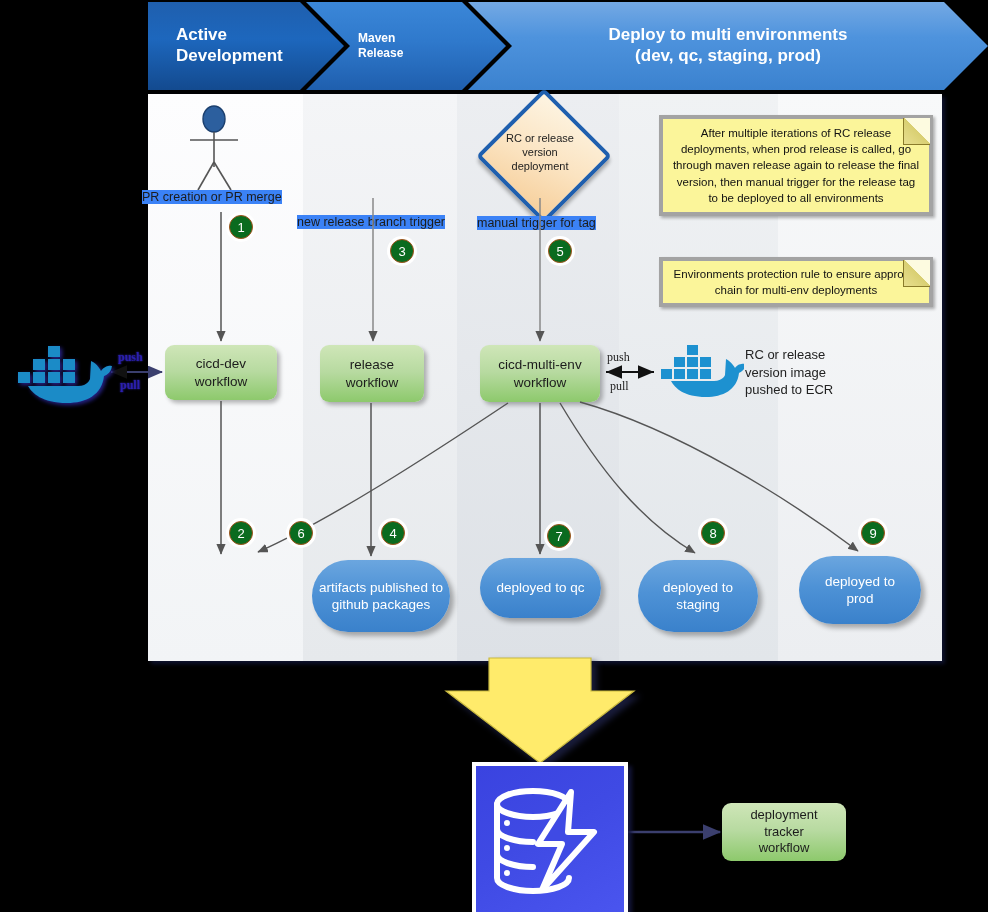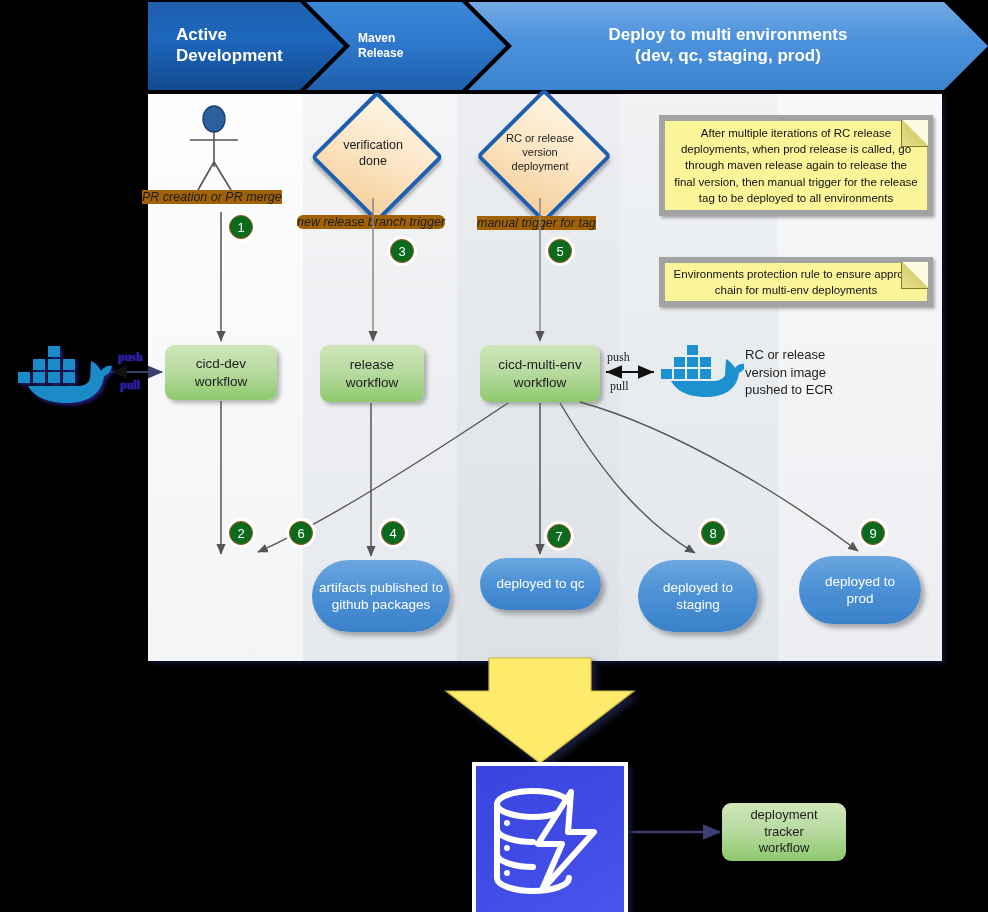--- a/index.html
+++ b/index.html
@@ -47,29 +47,29 @@
         box-shadow:4px 4px 5px rgba(0,0,0,.3);}
   .dia{font-size:12.5px;color:#1c1c1c;line-height:1.3;}
   .dia .inner{position:absolute;left:0;top:0;width:100%;height:100%;
       background:linear-gradient(160deg,#fdf4e2 0%,#fbe3c0 55%,#f6cf9b 100%);
       border:4px solid #1f5fae;
       transform:rotate(45deg);border-radius:5px;
       box-shadow:3px 3px 4px rgba(0,0,0,.3);}
   .dia .txt{position:relative;z-index:2;width:118%;}
 
   .note{position:absolute;box-sizing:border-box;background:#fbf59a;
-        border:6px solid #a3a3a3;font-size:11.5px;color:#111;line-height:1.42;
+        border:4px solid #a3a3a3;font-size:11.5px;color:#111;line-height:1.42;
         text-align:center;display:flex;align-items:center;justify-content:flex-start;
         padding:5px 8px;box-shadow:2px 2px 3px rgba(0,0,0,.3);}
   .note .fold{position:absolute;right:-1px;top:-1px;width:26px;height:26px;
         background:linear-gradient(225deg,#fdfbe0 0%,#fdfbe0 48%,#d9cf72 50%,#e8df8e 100%);
         border-left:1px solid #8a7b2a;border-bottom:1px solid #8a7b2a;}
 
-  .lbl{position:absolute;font-size:12.5px;color:#1c1c1c;background:#a16207;
-       white-space:nowrap;font-style:italic;}
+  .lbl{position:absolute;font-size:12.5px;color:#1c1c1c;background:#3b82f6;
+       white-space:nowrap;}
 
   .badge{position:absolute;width:22px;height:22px;border-radius:50%;
     background:#0a6b1f;border:1.5px solid #a2521a;color:#fff;font-size:13px;
     display:flex;align-items:center;justify-content:center;
     box-shadow:0 0 0 3px #fff;}
 
   svg.ov{position:absolute;left:0;top:0;width:988px;height:912px;pointer-events:none;}
 
   
   .dock{position:absolute;}
@@ -110,34 +110,29 @@
 
   <svg class="ov" viewBox="0 0 988 912">
     <ellipse cx="214" cy="119" rx="11" ry="13" fill="#2c5f9e" stroke="#1b3f6e" stroke-width="1.4"></ellipse>
     <line x1="214" y1="132" x2="214" y2="167" stroke="#555" stroke-width="1.6"></line>
     <line x1="190" y1="140" x2="238" y2="140" stroke="#555" stroke-width="1.6"></line>
     <line x1="214" y1="162" x2="198" y2="190" stroke="#555" stroke-width="1.6"></line>
     <line x1="214" y1="162" x2="231" y2="190" stroke="#555" stroke-width="1.6"></line>
   </svg>
   <div class="lbl" style="left:142px;top:190px;">PR creation or PR merge</div>
 
-  <div class="node dia" style="left:330px;top:110px;width:86px;height:86px;">
-    <div class="inner"></div>
-    <div class="txt" style="white-space:pre-line">verification
-done</div>
-  </div>
 
   <div class="node dia" style="left:496px;top:108px;width:88px;height:88px;">
     <div class="inner"></div>
     <div class="txt" style="white-space:pre-line;font-size:11px;">RC or release
 version
 deployment</div>
   </div>
 
-  <div class="lbl" style="left:297px;top:215px;border-radius:6px;">new release branch trigger</div>
+  <div class="lbl" style="left:297px;top:215px;">new release branch trigger</div>
   <div class="lbl" style="left:477px;top:216px;">manual trigger for tag</div>
 
   <div class="note" style="left:659px;top:115px;width:274px;height:101px;">
     <div class="fold"></div>
     <span>After multiple iterations of RC release deployments, when prod release is called, go through maven release again to release the final version, then manual trigger for the release tag to be deployed to all environments</span>
   </div>
   <div class="note" style="left:659px;top:257px;width:274px;height:50px;">
     <div class="fold"></div>
     <span>Environments protection rule to ensure approval chain for multi-env deployments</span>
   </div>
@@ -152,21 +147,21 @@
   </div>
   <div class="node wf" style="left:480px;top:345px;width:120px;height:57px;">
     <span style="white-space:pre-line">cicd-multi-env
 workflow</span>
   </div>
 
   <div class="node term" style="left:312px;top:560px;width:138px;height:72px;">
     <span style="white-space:pre-line">artifacts published to
 github packages</span>
   </div>
-  <div class="node term" style="left:480px;top:558px;width:121px;height:52px;">
+  <div class="node term" style="left:480px;top:558px;width:121px;height:60px;">
     <span style="white-space:pre-line">deployed to qc</span>
   </div>
   <div class="node term" style="left:638px;top:560px;width:120px;height:72px;">
     <span style="white-space:pre-line">deployed to
 staging</span>
   </div>
   <div class="node term" style="left:799px;top:556px;width:122px;height:68px;">
     <span style="white-space:pre-line">deployed to
 prod</span>
   </div>

